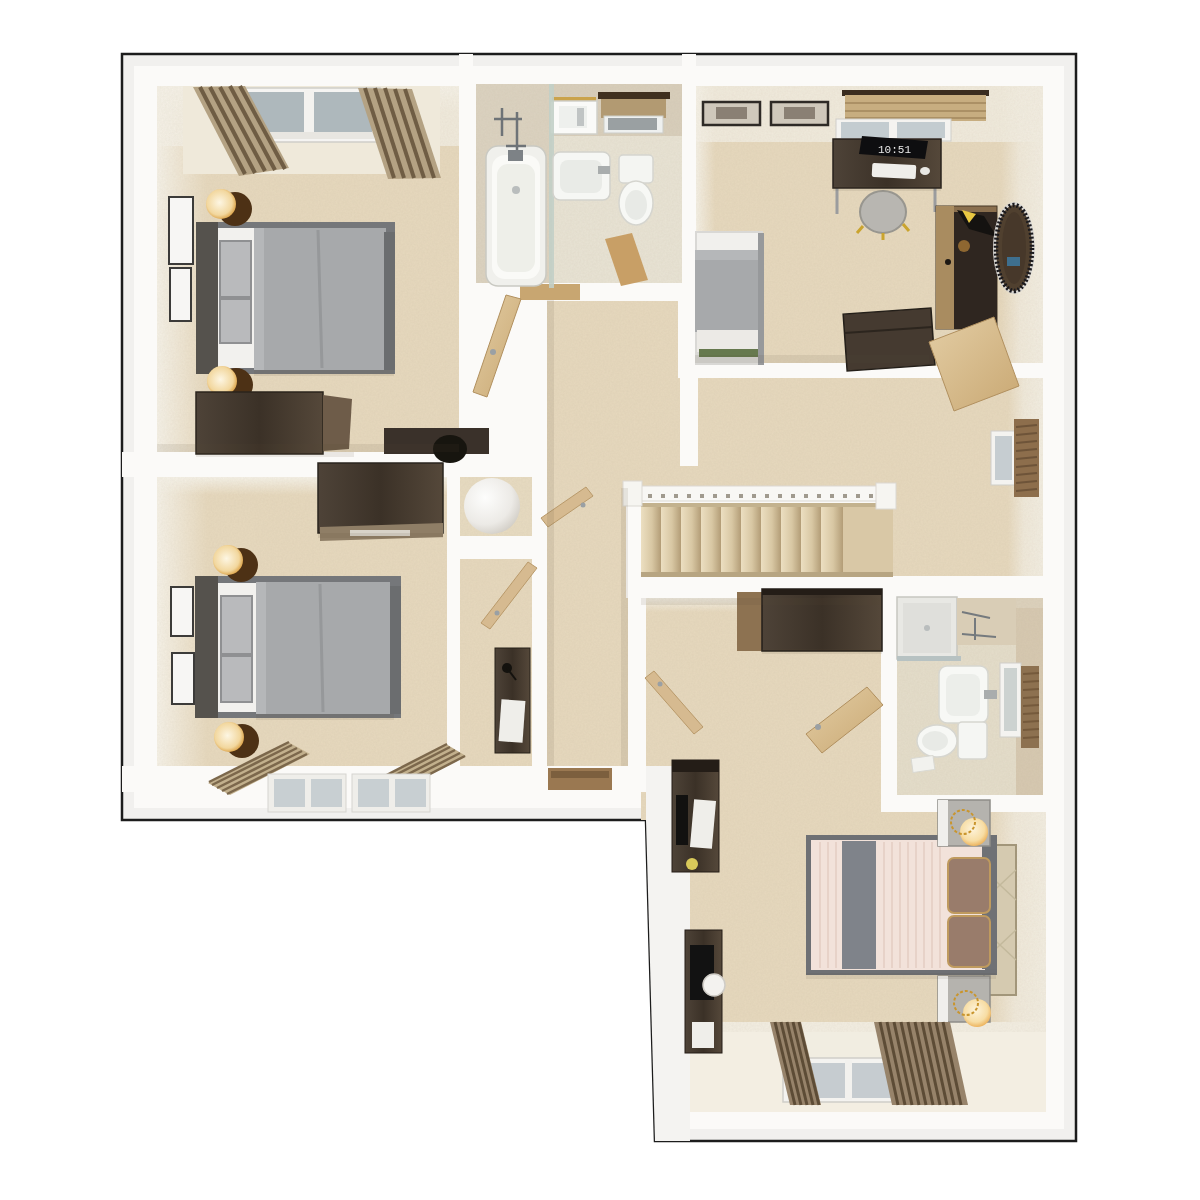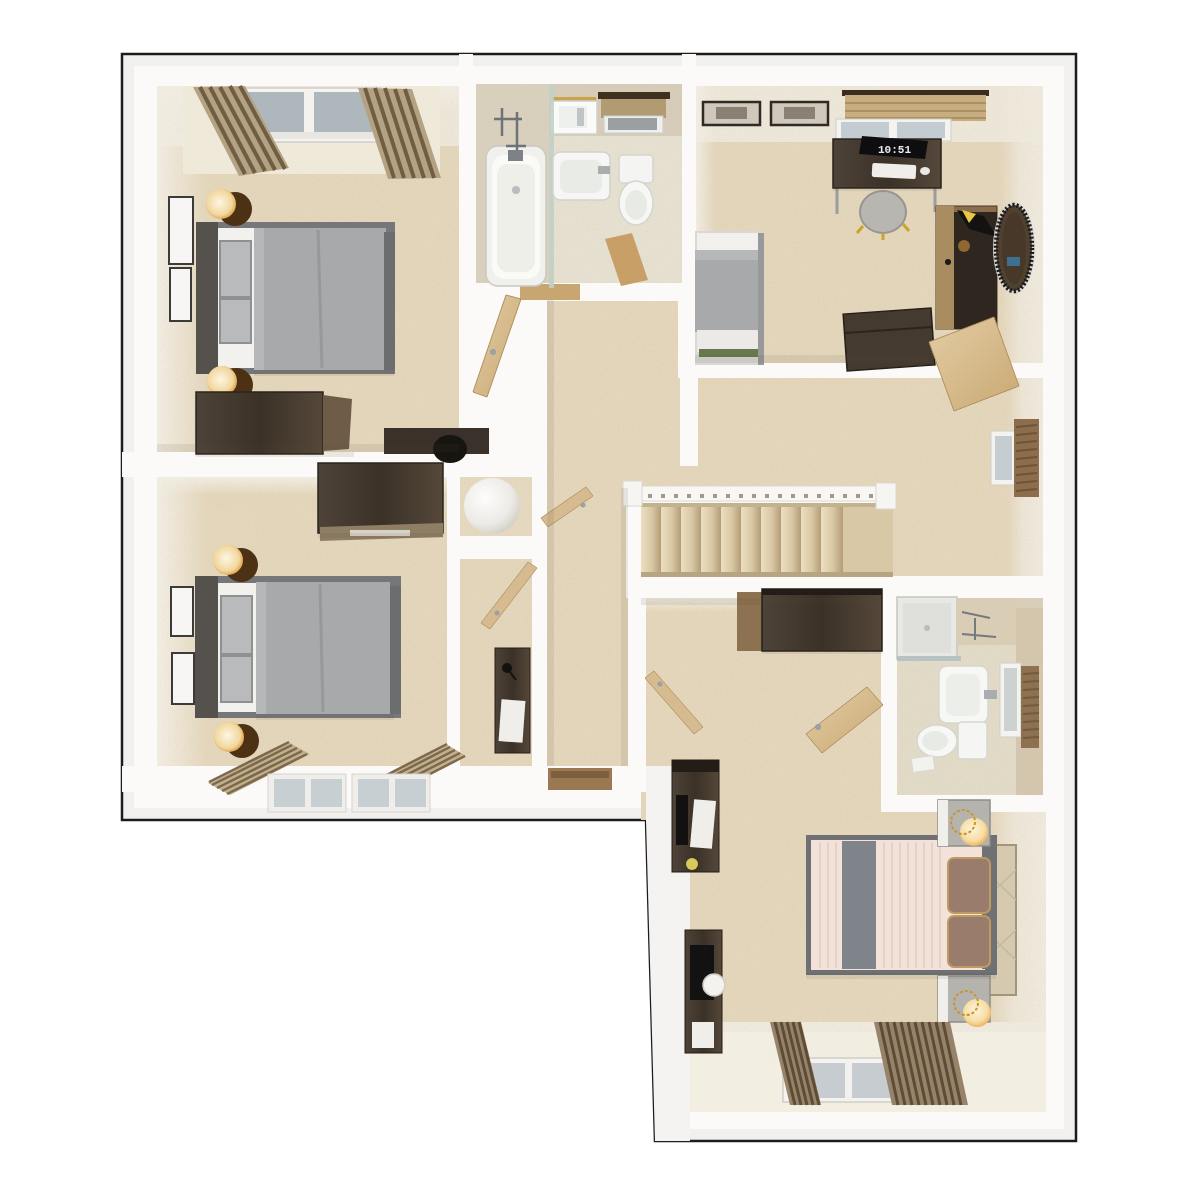--- a/index.html
+++ b/index.html
@@ -1,16 +1,16 @@
 <!DOCTYPE html>
 <html><head>
 <meta charset="utf-8">
 <style>
   html,body{margin:0;padding:0;background:#ffffff;}
-  .page{width:1132px;height:1200px;position:relative;font-family:"Liberation Sans", sans-serif;font-weight:bold;}
+  .page{width:1132px;height:1200px;position:relative;font-family:"Liberation Sans", sans-serif;}
 </style>
 </head>
 <body>
 <div class="page">
 <svg width="1200" height="1200" viewBox="0 0 1200 1200" xmlns="http://www.w3.org/2000/svg">
 <defs>
   <linearGradient id="woodDoor" x1="0" y1="0" x2="1" y2="1">
     <stop offset="0" stop-color="#e3cda4"></stop>
           <stop offset="1" stop-color="#c9a873"></stop>
   </linearGradient>

